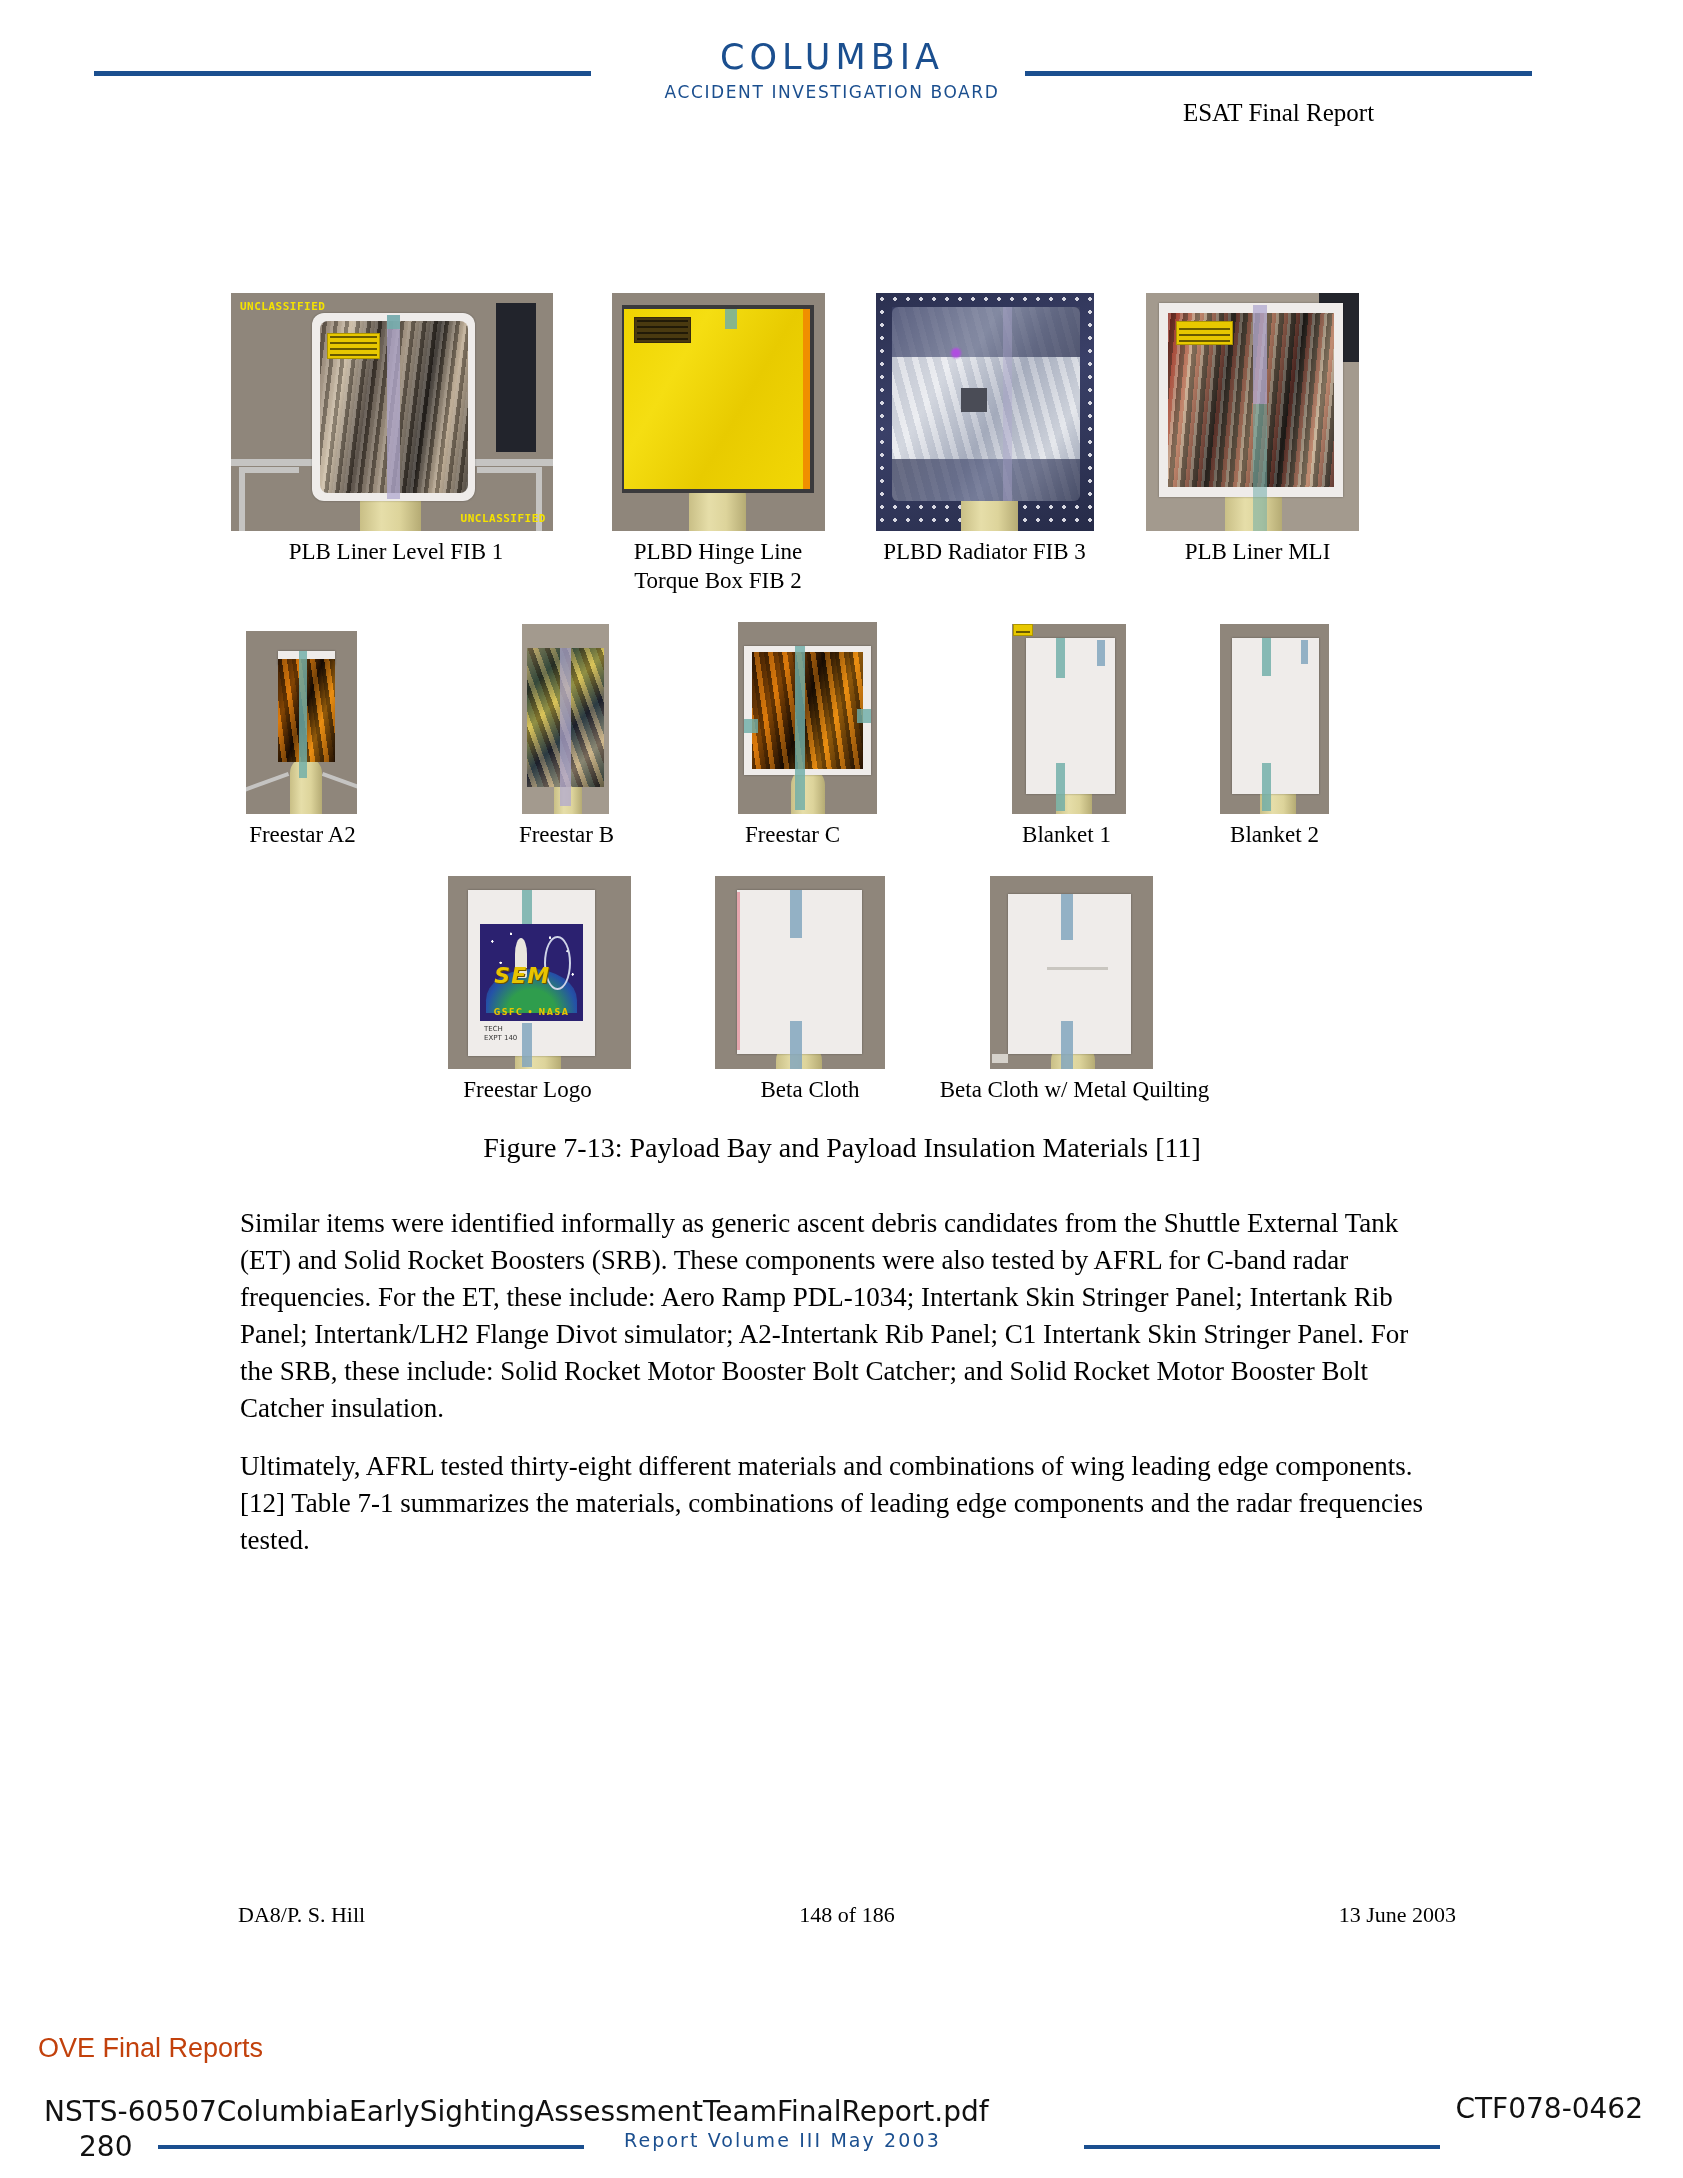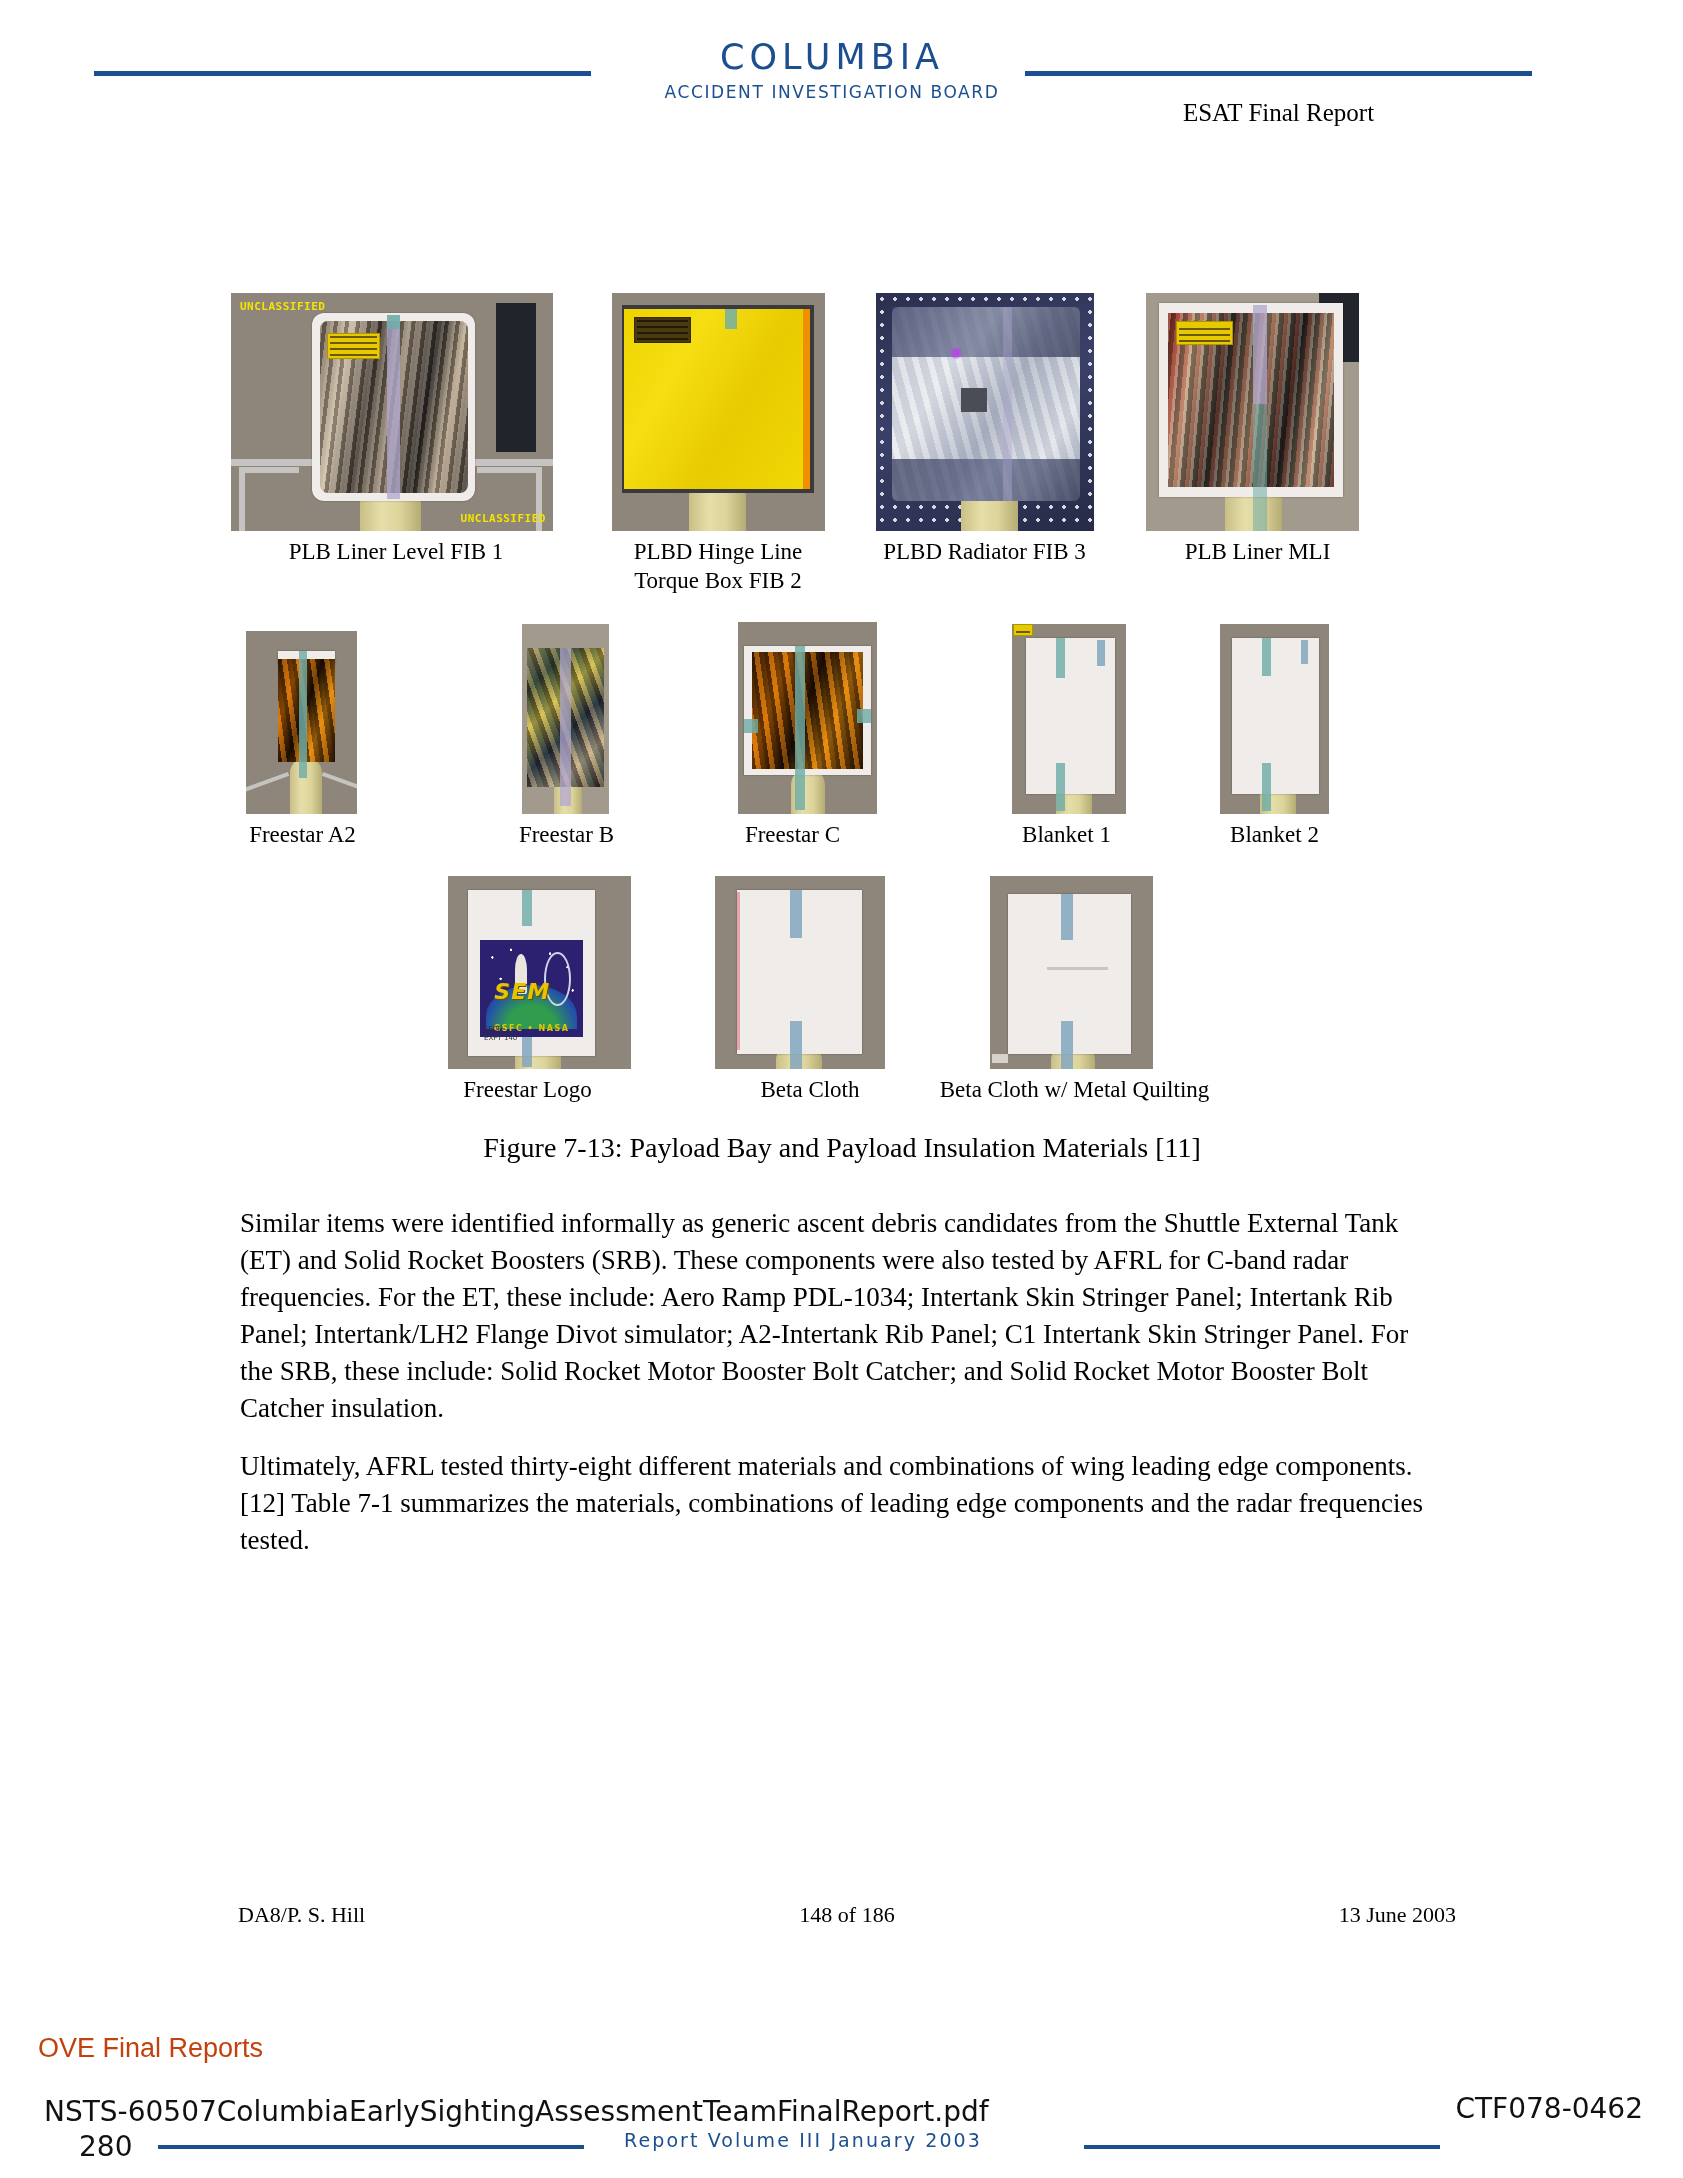--- a/index.html
+++ b/index.html
@@ -412,21 +412,21 @@
     <div class="tape" style="left:42px; top:139px; width:9px; height:48px;"></div>
   </div>
   <div class="cap" style="left:1210px; top:820px; width:129px;">Blanket 2</div>
 
   <div class="photo" style="left:448px; top:876px; width:183px; height:193px;">
     <div class="bg-grey"></div>
     <div class="post" style="left:67px; width:46px; height:34px;"></div>
     <div class="sheet sheet-white" style="left:20px; top:14px; width:127px; height:166px;"></div>
     <div class="tape" style="left:74px; top:14px; width:10px; height:36px;"></div>
     <div class="tape tape-blue" style="left:74px; top:147px; width:10px; height:44px;"></div>
-    <div class="sem-box" style="left:32px; top:48px; width:103px; height:97px;margin-top:16px;">
+    <div class="sem-box" style="left:32px; top:48px; width:103px; height:97px;">
       <div class="sem-stars"></div>
       <div class="sem-earth"></div>
       <div class="sem-rocket"></div>
       <div class="sem-oval"></div>
       <div class="sem-word">SEM</div>
       <div class="sem-sub">GSFC • NASA</div>
     </div>
     <div class="sem-caption" style="left:36px; top:149px;">TECH<br>EXPT 140</div>
   </div>
   <div class="cap" style="left:436px; top:1075px; width:183px;">Freestar Logo</div>
@@ -462,16 +462,16 @@
 <div class="pg-footer">
   <span class="l">DA8/P. S. Hill</span>
   <span class="c">148 of 186</span>
   <span class="r">13 June 2003</span>
 </div>
 
 <div class="ove">OVE Final Reports</div>
 <div class="pdfname">NSTS-60507ColumbiaEarlySightingAssessmentTeamFinalReport.pdf</div>
 <div class="volnum">280</div>
 <div class="vol-rule-left"></div>
-<div class="vol-label">Report Volume III January 2003</div>
+<div class="vol-label">Report Volume III May 2003</div>
 <div class="vol-rule-right"></div>
 <div class="ctf">CTF078-0462</div>
 
 
 </body></html>

